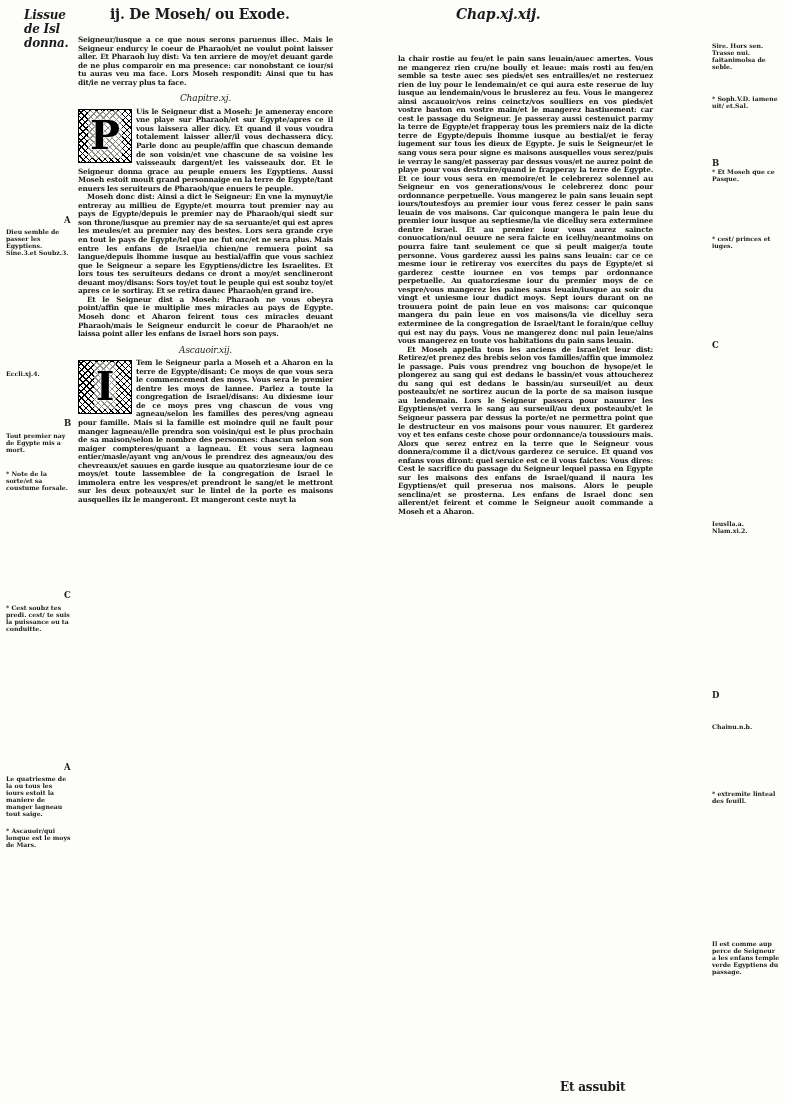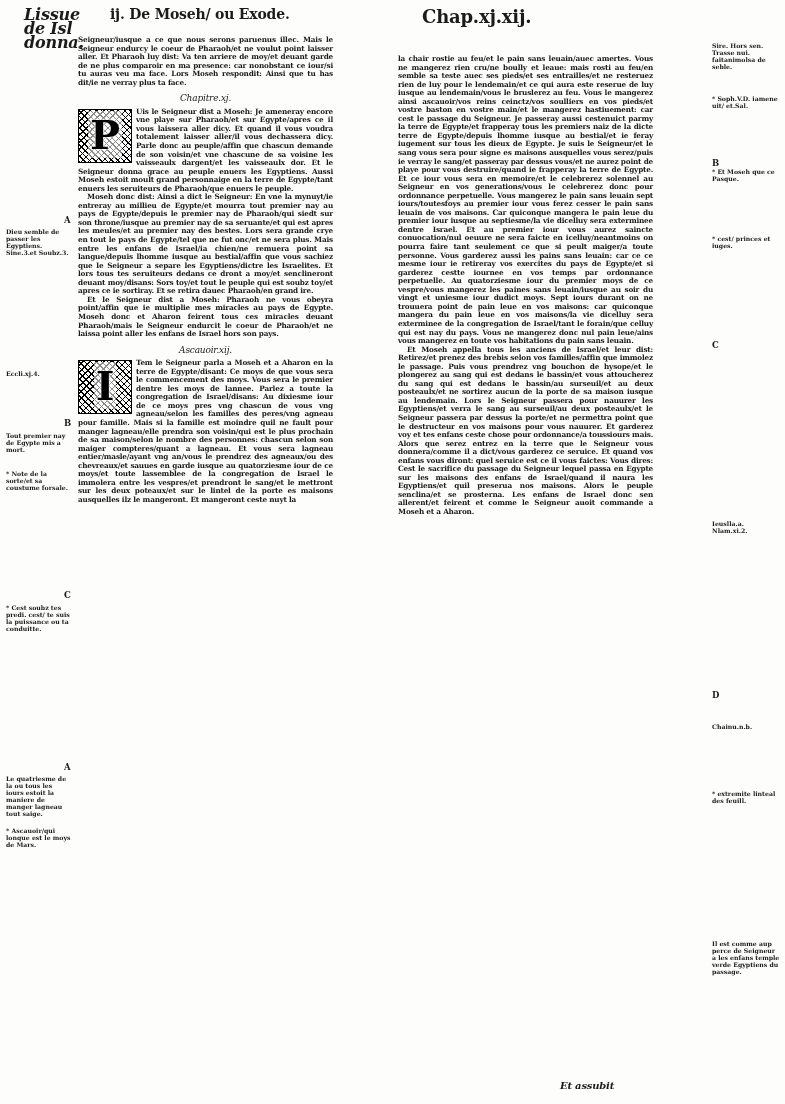--- a/index.html
+++ b/index.html
@@ -4,24 +4,24 @@
 <style>
   html,body{margin:0;padding:0;background:#ffffff;}
   body{width:785px;height:1104px;font-family:"DejaVu Serif",serif;color:#1b1b1b;}
   .page{position:relative;width:785px;height:1104px;overflow:hidden;background:#fdfdfb;}
 
   
   .bl{font-family:"DejaVu Serif",serif;font-weight:bold;letter-spacing:-0.2px;}
 
   
   .hdr{position:absolute;top:8px;left:0;width:785px;height:30px;}
-  .hdr .h-left{position:absolute;left:24px;top:0;width:60px;font-size:16px;line-height:14px;font-weight:bold;font-style:italic;}
+  .hdr .h-left{position:absolute;left:24px;top:0;width:60px;font-size:12px;line-height:14px;font-weight:bold;font-style:italic;}
   .hdr .h-left div{white-space:nowrap;}
   .hdr .h-mid{position:absolute;left:110px;top:-2px;font-size:14px;font-weight:bold;}
-  .hdr .h-right{position:absolute;left:422px;top:-2px;font-size:18px;font-weight:bold;}
+  .hdr .h-right{position:absolute;left:456px;top:-2px;font-size:14px;font-weight:bold;font-style:italic;}
 
   
   .col{position:absolute;top:36px;width:255px;text-align:justify;font-size:7.3px;line-height:8.55px;font-weight:bold;}
   .colL{left:78px;}
   .colR{left:398px;margin-top:19px;}
 
   .para{margin:0 0 0 0;}
   .para + .para{margin-top:0px;}
   .ind{text-indent:9px;}
 
@@ -36,21 +36,21 @@
            color:#000;font-size:40px;line-height:50px;text-align:center;font-weight:bold;
            text-shadow:0 0 2px #fff,0 0 3px #fff;}
   .dropcap span{background:rgba(253,253,251,.55);padding:0 2px;}
 
   
   .margin{position:absolute;font-size:6.2px;line-height:7.1px;font-weight:bold;width:66px;}
   .margin.left{left:6px;text-align:left;}
   .margin.right{left:712px;width:68px;text-align:left;}
   .mkr{position:absolute;font-size:8.5px;font-weight:bold;}
 
-  .footline{position:absolute;left:560px;top:1080px;font-size:10px;font-weight:bold;font-style:italic;}
+  .footline{position:absolute;left:560px;top:1080px;font-size:12px;font-weight:bold;}
 
   
   .gut{position:absolute;top:36px;left:386px;width:1px;height:1040px;background:transparent;}
 </style>
 </head>
 <body>
 
 <div class="page">
 
   <div class="hdr">

